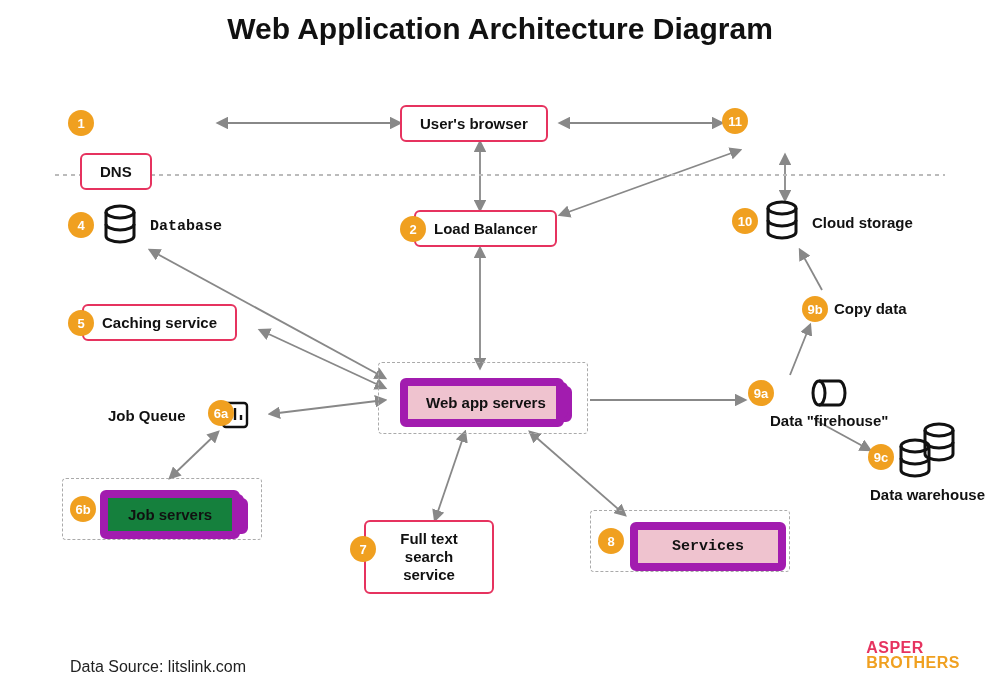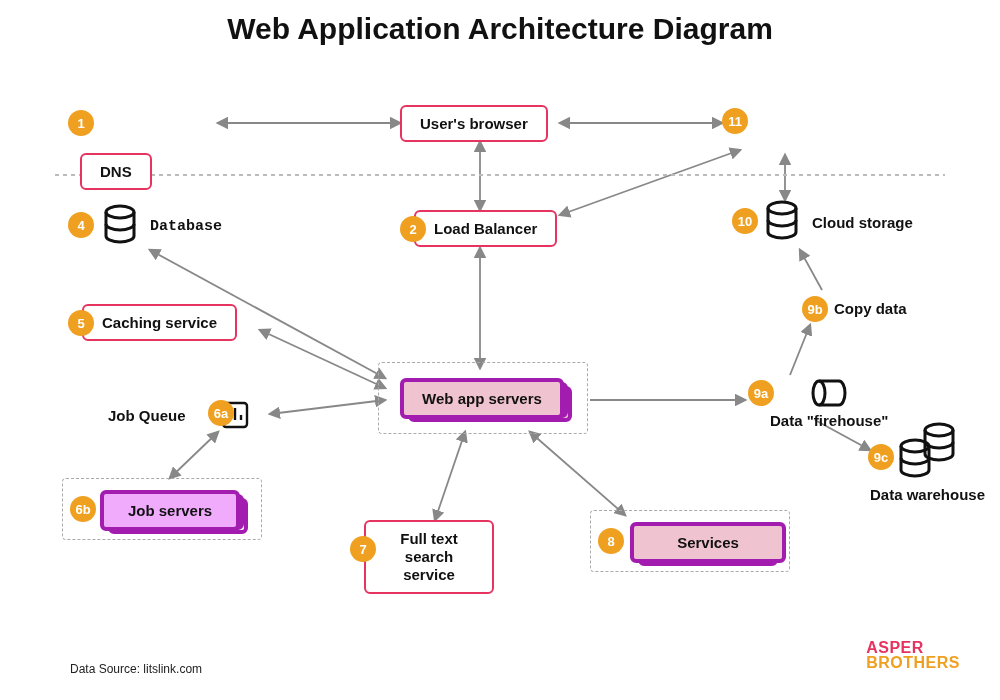--- a/index.html
+++ b/index.html
@@ -60,44 +60,44 @@
     font-weight: 700;
     font-size: 15px;
     color: #111;
     white-space: nowrap;
   }
   .stack {
     position: relative;
   }
   .stack .layer {
     position: absolute;
-    border: 4px solid #a21caf;
+    border: 8px solid #a21caf;
     border-radius: 6px;
     background: #efc3cf;
   }
   .stack .layer.top {
     background: #efc3cf;
     position: relative;
     padding: 8px 18px;
     font-weight: 700;
     font-size: 15px;
     color: #111;
     text-align: center;
     white-space: nowrap;
     z-index: 3;
   }
   .stack .layer.l2 { top: 4px; left: 4px; right: -4px; bottom: -4px; z-index: 2; }
   .stack .layer.l3 { top: 8px; left: 8px; right: -8px; bottom: -8px; z-index: 1; }
   .stack-white .layer { background: #fff; }
-  .stack-white .layer.top { background: #f0abfc; }
+  .stack-white .layer.top { background: #15803d; }
   .footer-source {
     position: absolute;
     left: 70px;
     bottom: 24px;
-    font-size: 12px;
+    font-size: 16px;
     color: #222;
   }
   .logo {
     position: absolute;
     right: 40px;
     bottom: 30px;
     font-size: 16px;
     font-weight: 900;
     line-height: 0.95;
     letter-spacing: 0.5px;
@@ -241,21 +241,21 @@
   </div>
 
   <div class="badge" style="left:350px; top:536px;">7</div>
   <div class="node" style="left:364px; top:520px;">
     <div class="box multiline"><span>Full text search service</span></div>
   </div>
 
   <div class="dashed-group" style="left:590px; top:510px; width:200px; height:62px;"></div>
   <div class="badge" style="left:598px; top:528px;">8</div>
   <div class="node" style="left:630px; top:522px;">
-    <div class="stack" style="width:156px;">
+    <div class="stack" style="width:156px;font-family:Liberation Mono, monospace;">
       <div class="layer l3" style="width:140px; height:36px;"></div>
       <div class="layer l2" style="width:140px; height:36px;"></div>
       <div class="layer top"><span>Services</span></div>
     </div>
   </div>
 
   <div class="badge" style="left:748px; top:380px;">9a</div>
   <div class="node" style="left:770px; top:378px; flex-direction:column; align-items:center;">
     <svg width="40" height="30">
       <g fill="none" stroke="#111" stroke-width="3">

